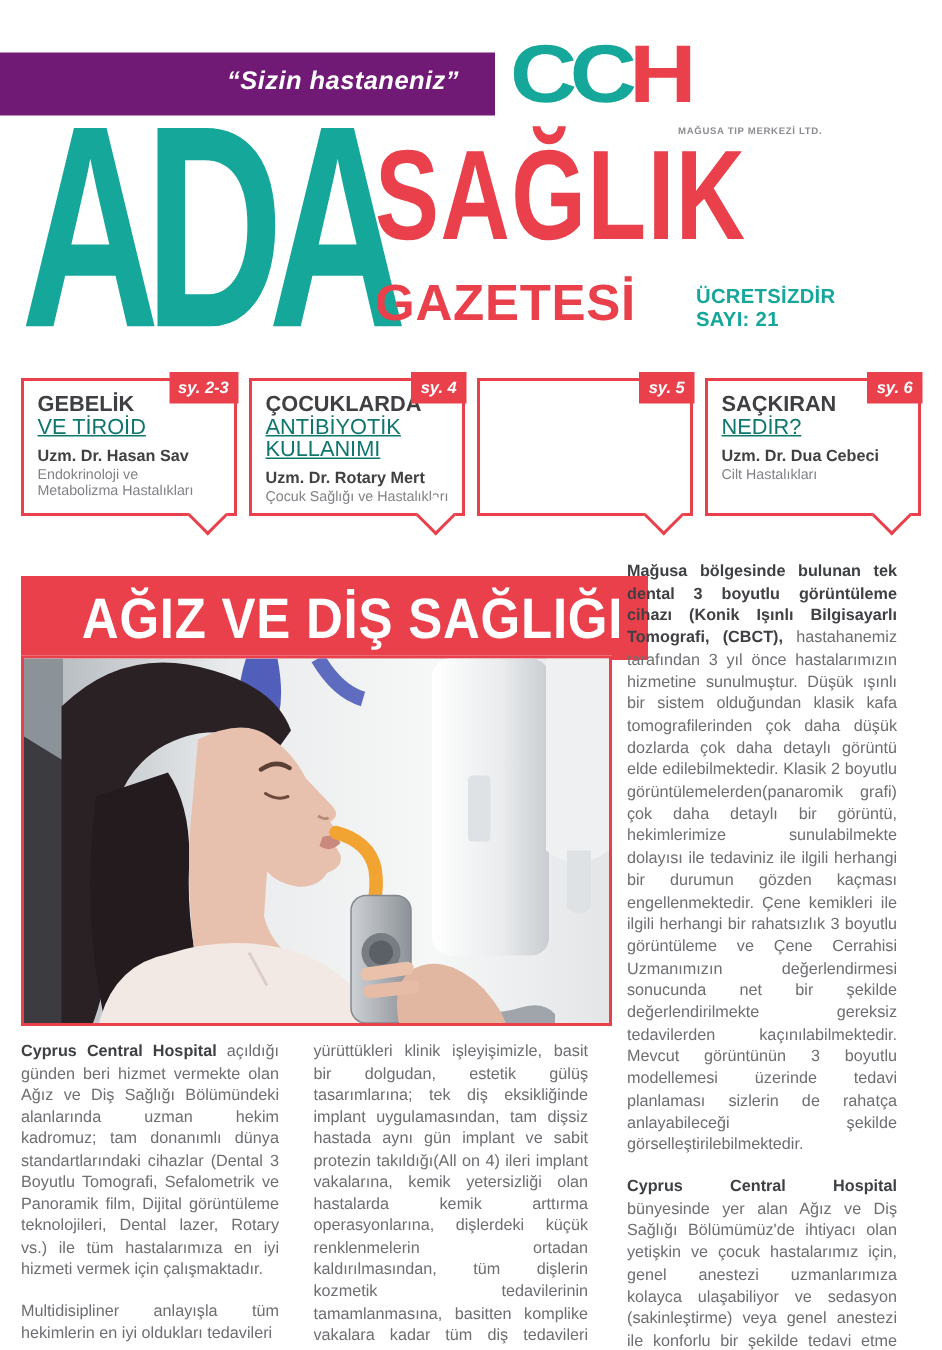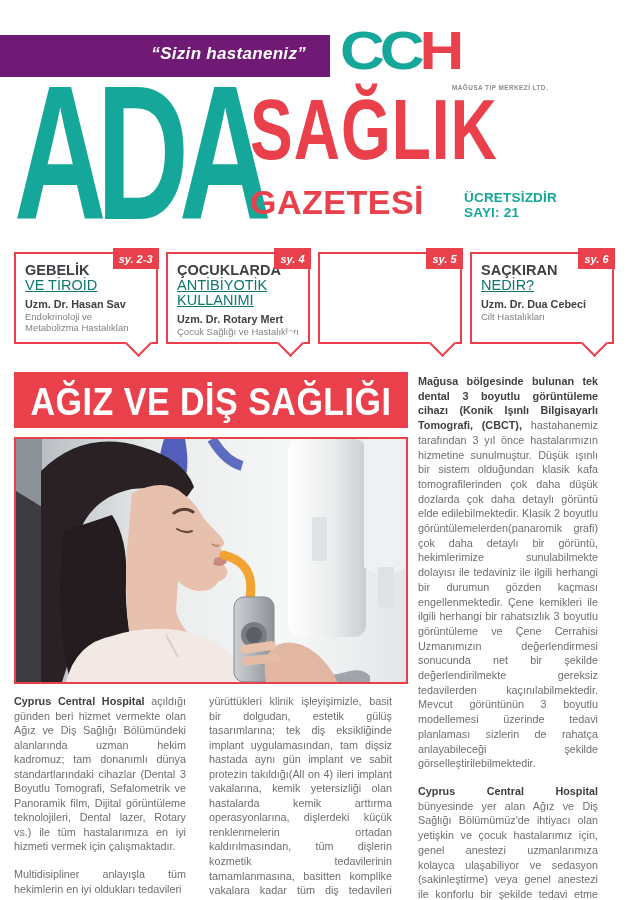--- a/index.html
+++ b/index.html
@@ -37,21 +37,21 @@
           transform:rotate(45deg);}
   .badge{position:absolute;top:-6px;right:-2.5px;background:#e9404b;color:#fff;
          font-size:11px;font-weight:bold;font-style:italic;padding:5px 6px 4px 6px;z-index:3;}
   .t-inner{position:absolute;left:9px;top:9px;right:8px;}
   .t-strong{display:block;font-size:14.5px;font-weight:800;line-height:15px;color:#3f4043;}
   .t-rest{display:block;font-size:14.5px;font-weight:400;line-height:15px;color:#0f766e;text-decoration:underline;}
   .t-author{margin-top:5px;font-size:10.8px;font-weight:800;color:#414042;line-height:12px;}
   .t-spec{font-size:9.5px;color:#808285;line-height:11px;margin-top:1px;}
 
   
-  .headline{position:absolute;left:14px;top:372px;width:394px;height:56px;background:#e9404b;}
+  .headline{position:absolute;left:14px;top:384px;width:394px;height:56px;background:#e9404b;padding-left:24px;}
   .headline span{display:block;text-align:center;color:#fff;font-size:34px;font-weight:800;
                  letter-spacing:.5px;line-height:52px;transform:scaleY(1.12);transform-origin:center top;}
   .photo{position:absolute;left:14px;top:437px;width:394px;height:247px;
          border:2px solid #e9404b;box-sizing:border-box;background:#e8eaec;}
 
   .bodycol{position:absolute;font-size:10.8px;line-height:14.55px;color:#6d6e71;
            text-align:justify;}
   .col-a{left:14px;top:694px;width:188px;}
   .col-b{left:209px;top:694px;width:199px;}
   .col-c{left:418px;top:374px;width:196px;line-height:14.7px;}

